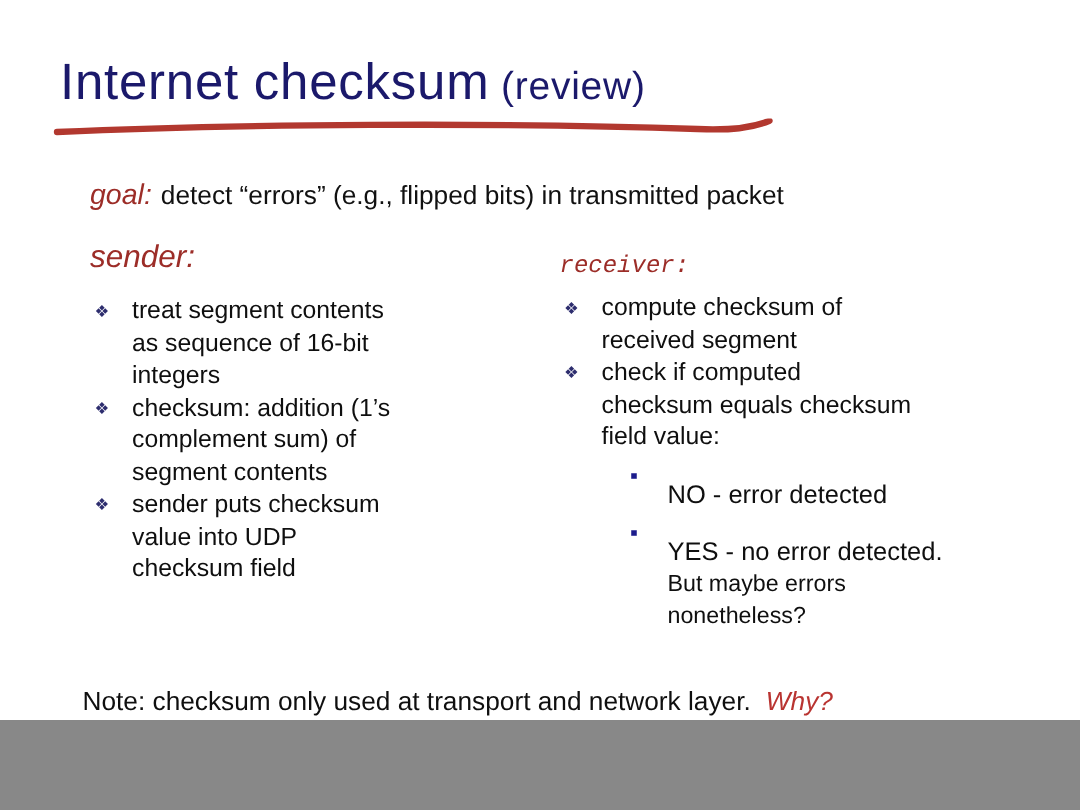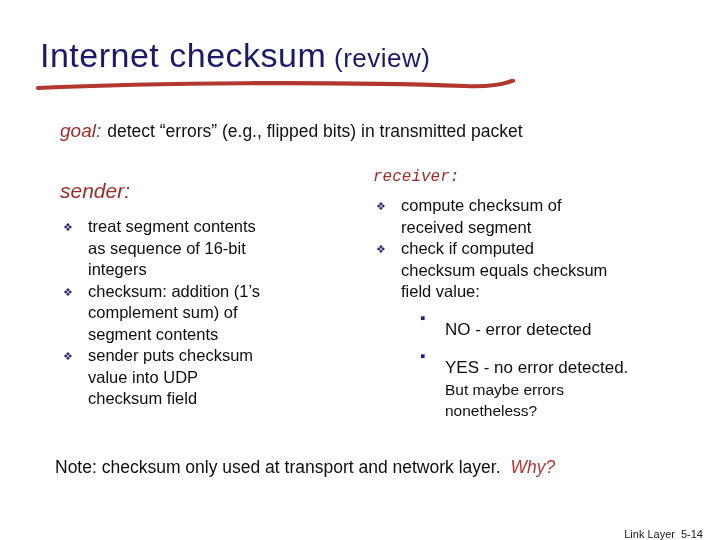--- a/index.html
+++ b/index.html
@@ -1,20 +1,20 @@
 <!DOCTYPE html>
 <html><head>
 <meta charset="utf-8">
 <style>
   * { margin: 0; padding: 0; box-sizing: border-box; }
   html, body { background: #888; }
   body { font-family: "Liberation Sans", sans-serif; }
   .slide {
     position: relative;
-    width: 720px; height: 540px;
+    width: 720px; height: 480px;
     background: #ffffff;
     overflow: hidden;
     margin: 0 auto;
   }
   
   .title-wrap {
     position: absolute; left: 40px; top: 36px;
     white-space: nowrap;
     color: #1b196b;
   }
@@ -25,21 +25,21 @@
   .goal-line {
     position: absolute; left: 60px; top: 120px;
     font-size: 17.5px; color: #111111; white-space: nowrap;
   }
   .goal-label { font-style: italic; color: #9c2d28; font-size: 19px; margin-right: 6px; }
   
   .col { position: absolute; }
   .col-sender { left: 60px; top: 160px; width: 305px; }
   .col-receiver { left: 373px; top: 168px; width: 330px; }
   .col-heading { font-style: italic; color: #9c2d28; }
-  .col-sender .col-heading { font-size: 21px; margin-bottom: 13px; margin-top: 19px; }
+  .col-sender .col-heading { font-size: 21px; margin-bottom: 13px; }
   .col-receiver .col-heading { font-size: 16px; margin-bottom: 9px; font-family: Liberation Mono, monospace; }
   ul.bullets { list-style: none; }
   ul.bullets > li { display: flex; align-items: flex-start; }
   .diamond {
     flex: 0 0 28px;
     font-size: 11px; line-height: 22px;
     color: #2d2d6e; padding-left: 3px;
   }
   .btext {
     white-space: pre-line;

